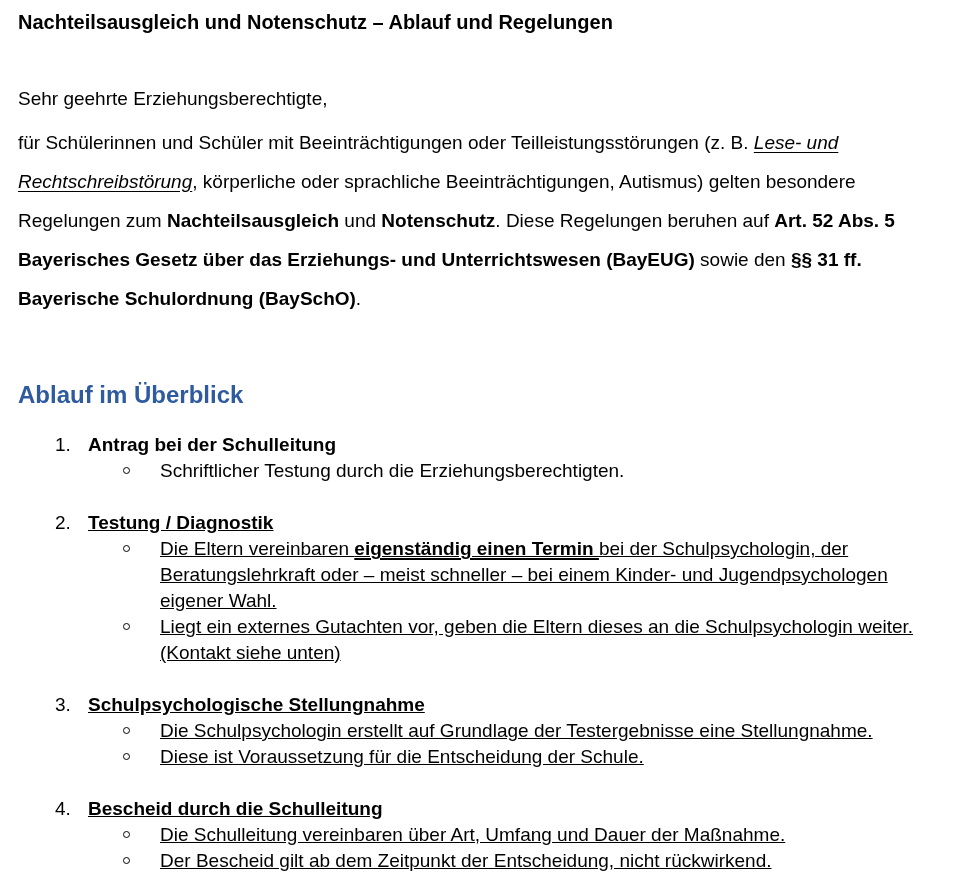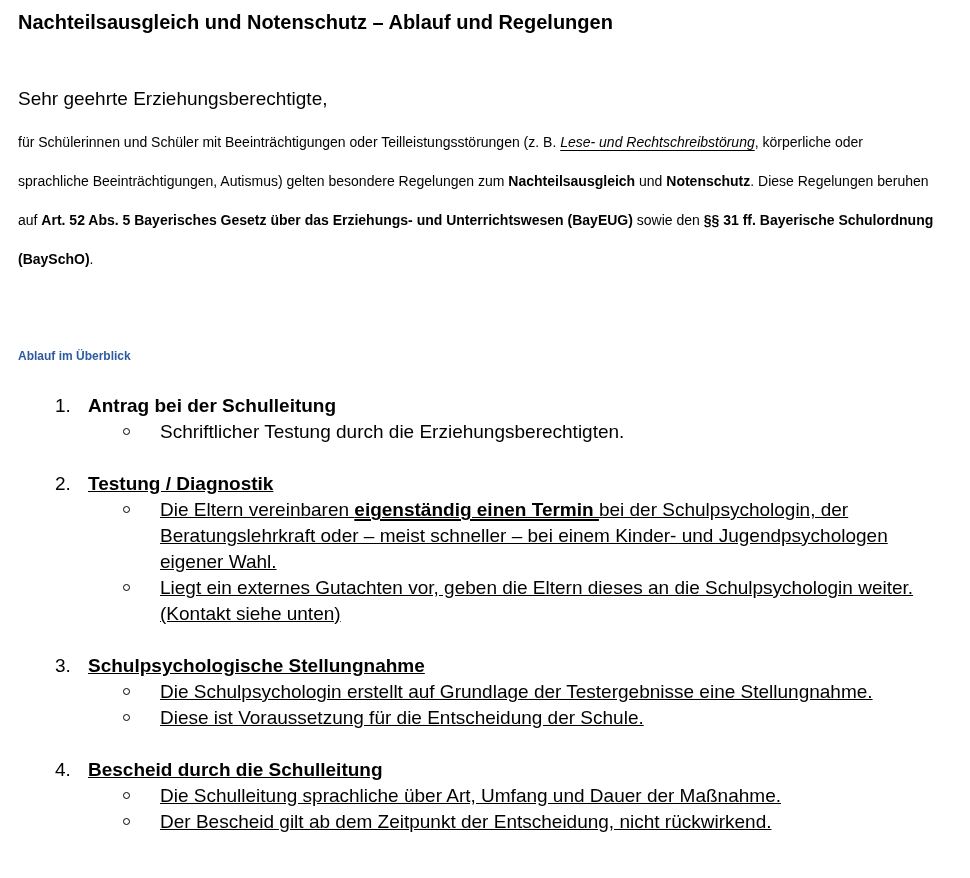--- a/index.html
+++ b/index.html
@@ -15,25 +15,25 @@
 
   .doc-title {
     font-size: 20px; line-height: 28px;
     font-weight: 700; margin: 0;
   }
   .greeting {
     font-size: 19px; line-height: 26px;
     margin: 50px 0 0;
   }
   .intro {
-    font-size: 14px; line-height: 39px;
+    font-size: 19px; line-height: 39px;
     width: 916px; margin: 11px 0 0;
   }
   .section-heading {
-    font-size: 12px; line-height: 26px;
+    font-size: 24px; line-height: 26px;
     font-weight: 700; margin: 64px 0 0;
   }
   ol.steps {
     list-style: none; margin: 24px 0 0; padding: 0;
     font-size: 19px; line-height: 26px;
   }
   .step { padding-left: 37px; }
   .step + .step { margin-top: 26px; text-decoration: underline; }
   .step-num { display: inline-block; width: 33px; }
   .step-title { font-weight: 700; }
@@ -101,21 +101,21 @@
         <span class="bullet-text"><span>Diese ist Voraussetzung für die Entscheidung der Schule.</span></span>
       </div>
     </li>
 
     <li class="step">
       <div class="step-head">
         <span class="step-num">4.</span><span class="step-title">Bescheid durch die Schulleitung</span>
       </div>
       <div class="bullet">
         <span class="circle"></span>
-        <span class="bullet-text"><span>Die Schulleitung sprachliche über Art, Umfang und Dauer der Maßnahme.</span></span>
+        <span class="bullet-text"><span>Die Schulleitung vereinbaren über Art, Umfang und Dauer der Maßnahme.</span></span>
       </div>
       <div class="bullet">
         <span class="circle"></span>
         <span class="bullet-text"><span>Der Bescheid gilt ab dem Zeitpunkt der Entscheidung, nicht rückwirkend.</span></span>
       </div>
     </li>
 
   </ol>
 </div>
 

